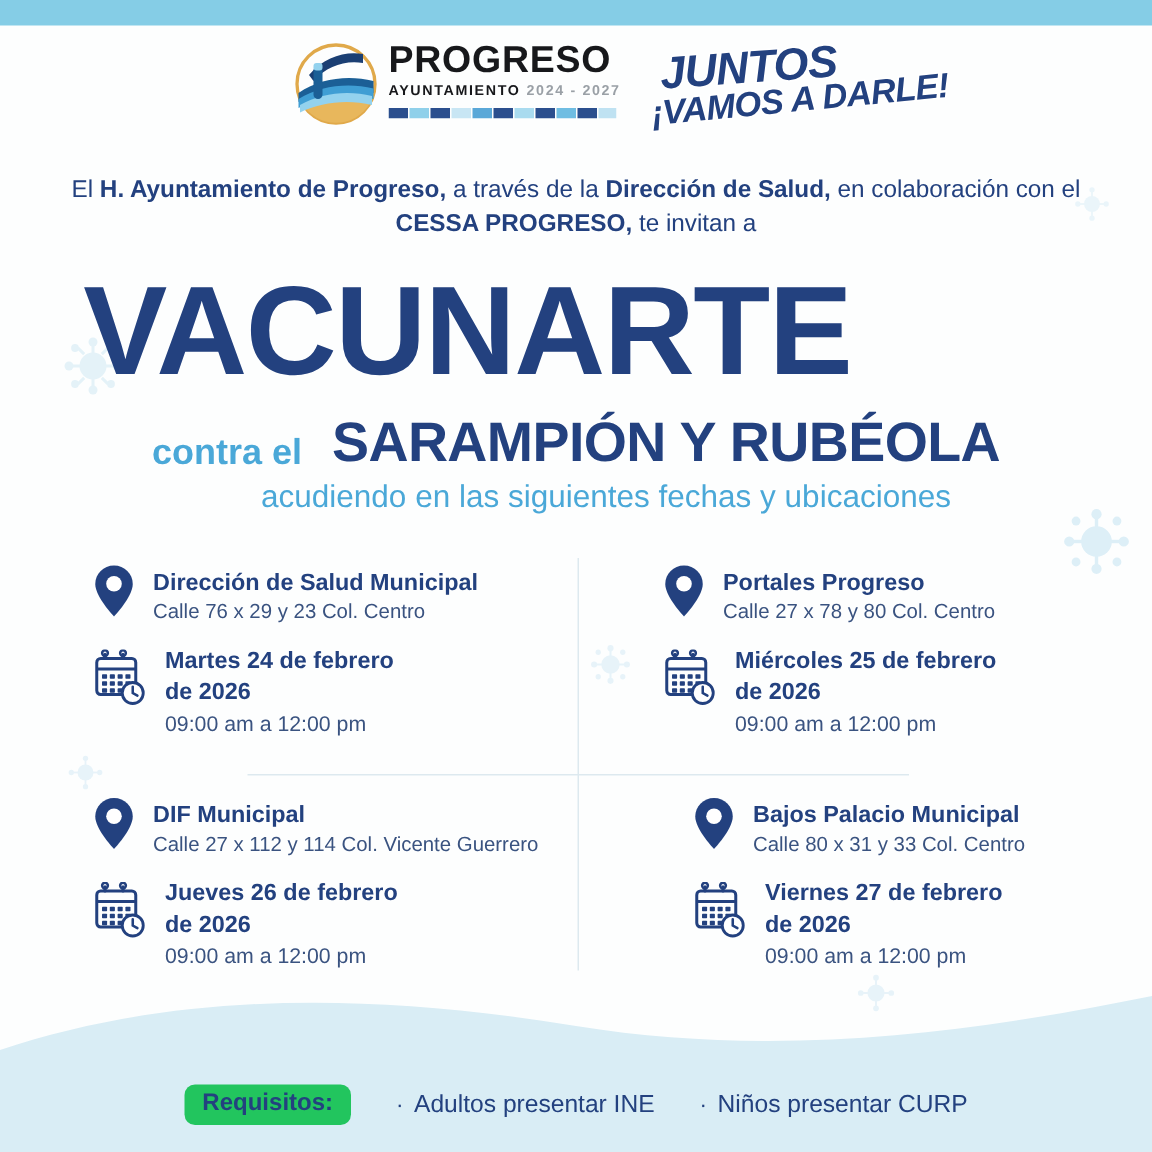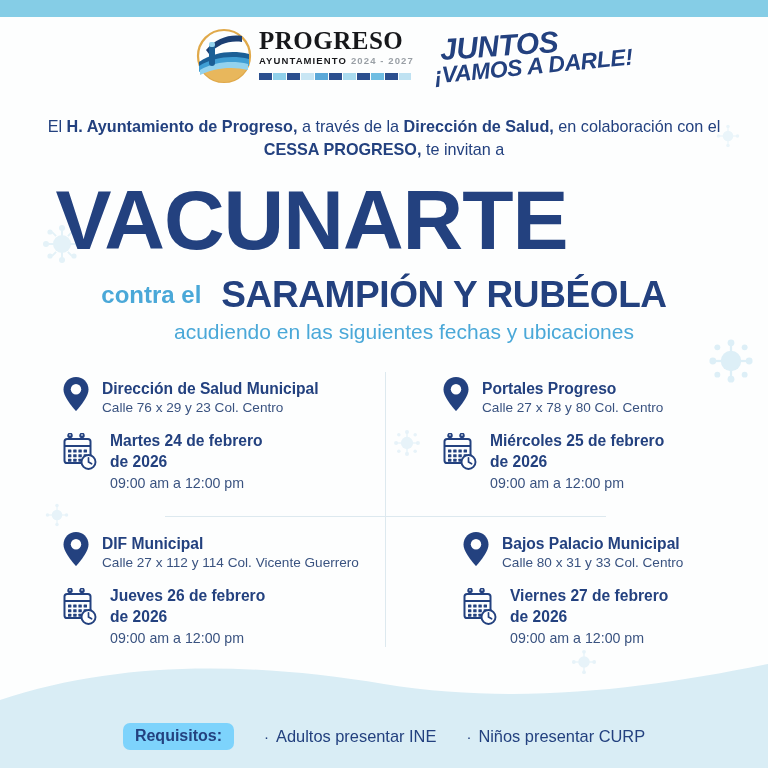--- a/index.html
+++ b/index.html
@@ -63,21 +63,21 @@
     gap: 7px;
   }
   .logo-crest { width: 56px; height: 56px; flex: 0 0 56px; }
   .logo-wordmark { display: block; }
   .logo-title {
     font-size: 25px;
     font-weight: bold;
     letter-spacing: 0.5px;
     color: #17181b;
     line-height: 1;
-    font-family: Liberation Serif, serif;
+    font-family: Liberation Sans, sans-serif;
   }
   .logo-sub {
     display: flex;
     align-items: baseline;
     gap: 4px;
     margin-top: 2px;
   }
   .logo-sub-a {
     font-size: 9.5px;
     font-weight: bold;
@@ -158,21 +158,21 @@
     letter-spacing: -1px;
     line-height: 0.95;
     color: #23417f;
   }
   .sub-row {
     position: absolute;
     top: 274px;
     left: 0;
     width: 768px;
     display: flex;
-    align-items: center;
+    align-items: flex-end;
     justify-content: center;
     gap: 20px;
   }
   .contra {
     font-size: 24px;
     font-weight: bold;
     color: #4aa8d8;
   }
   .disease {
     font-size: 37px;
@@ -276,21 +276,21 @@
     position: absolute;
     left: 0;
     top: 723px;
     width: 768px;
     display: flex;
     align-items: center;
     justify-content: center;
     gap: 30px;
   }
   .req-badge {
-    background: #7dd3fc;
+    background: #22c55e;
     color: #23417f;
     font-size: 16px;
     font-weight: bold;
     padding: 5px 12px 6px 12px;
     border-radius: 7px;
     line-height: 1;
   }
   .req-item {
     font-size: 16.4px;
     color: #23417f;

